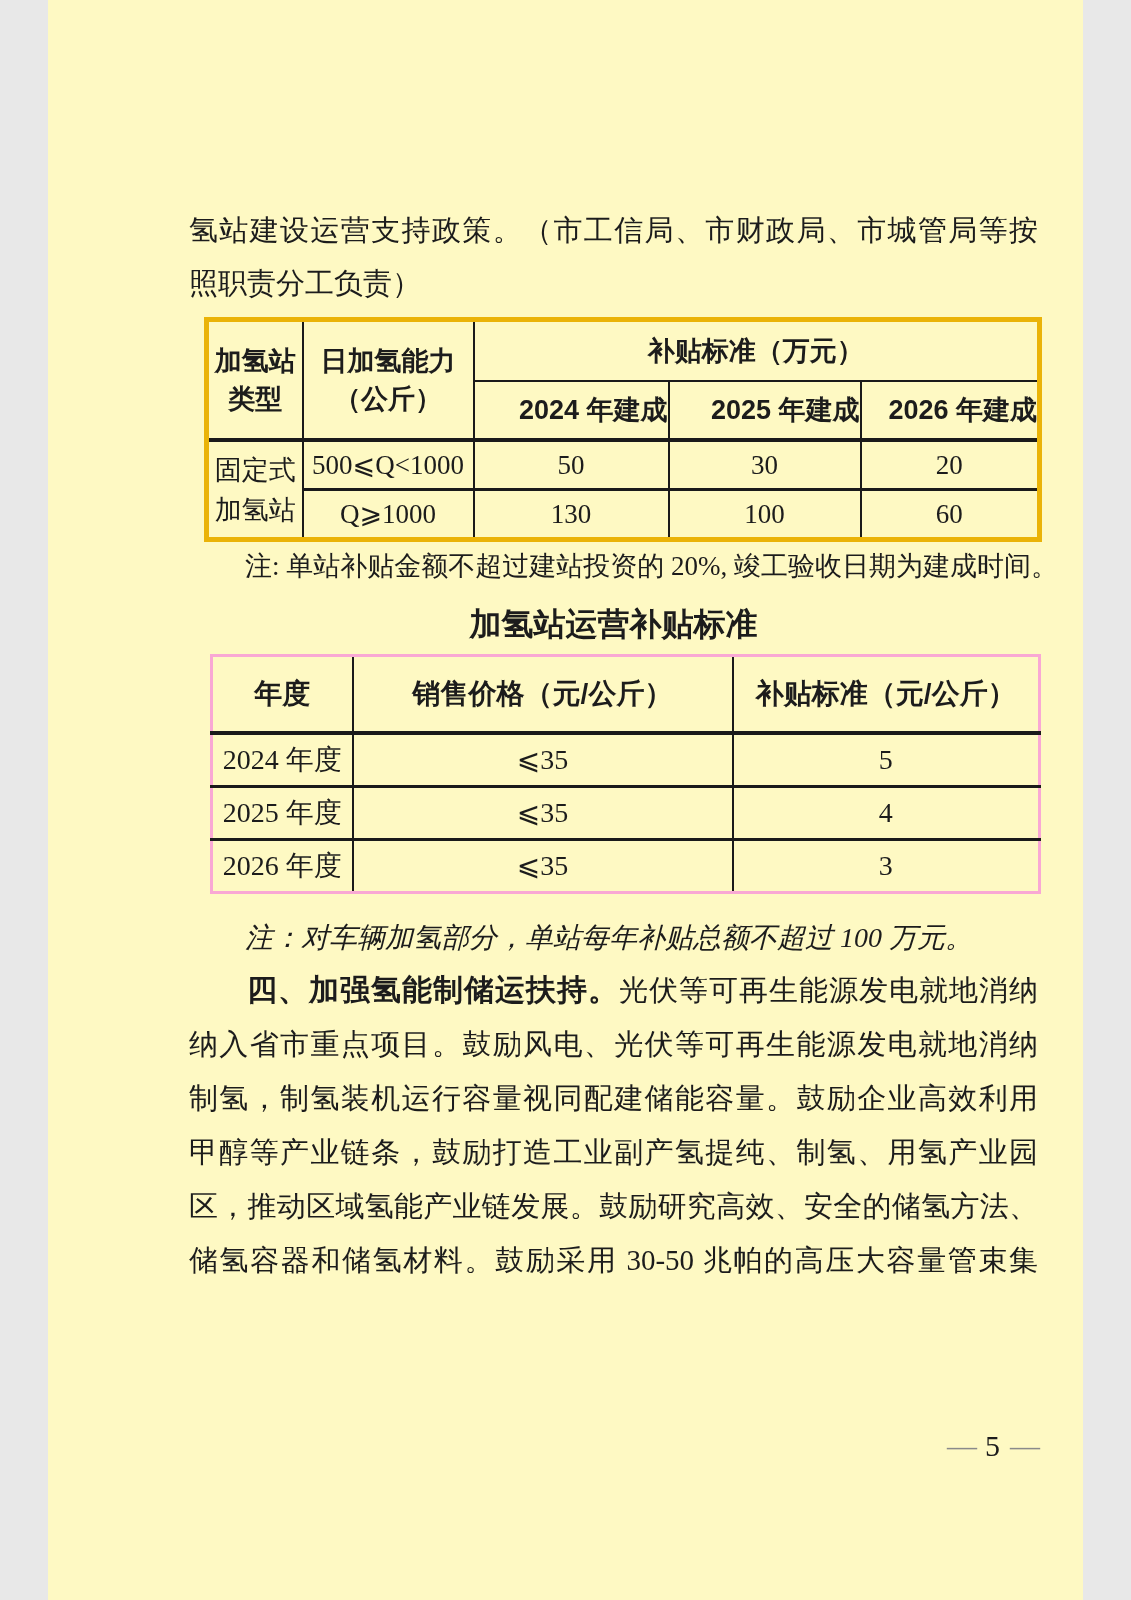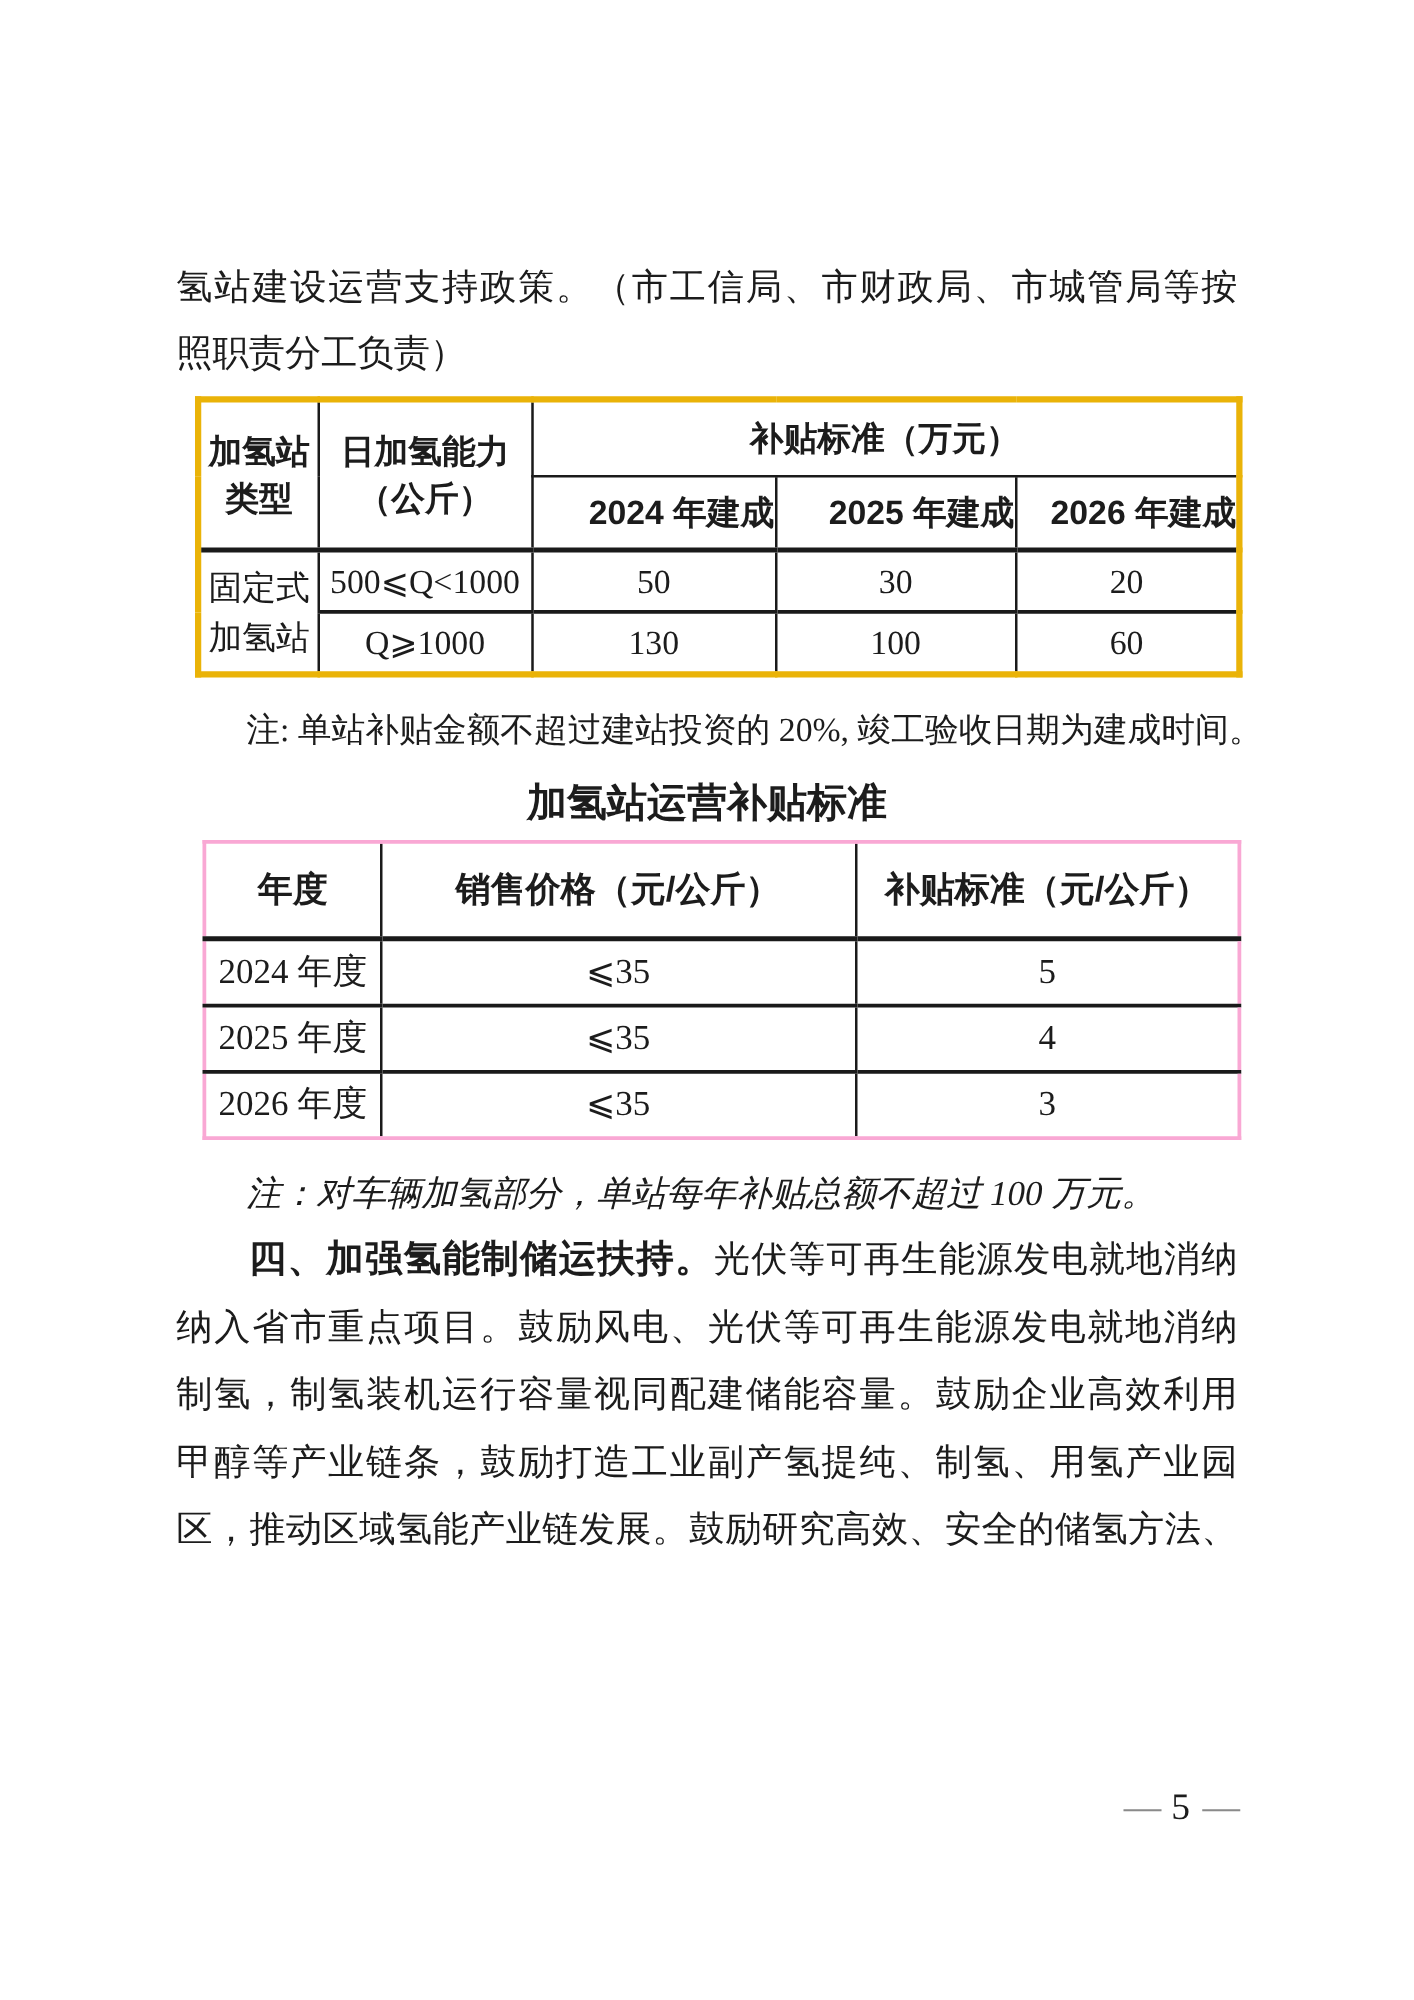--- a/index.html
+++ b/index.html
@@ -1,20 +1,20 @@
 <!DOCTYPE html>
 <html><head>
 <meta charset="utf-8">
 <style>
   html,body { margin:0; padding:0; background:#e8e8e8; }
   .page {
     position:relative;
-    width:1131px; height:1600px;
+    width:1035px; height:1600px;
     margin:0 auto;
-    background:#ffffff;
+    background:#fef9c3;
     font-family:"Liberation Serif", serif;
     color:#1c1c1c;
     overflow:hidden;
   }
   .content { position:absolute; left:141px; top:0; width:849px; }
 
   .intro { margin-top:204px; font-size:29px; line-height:53px; }
   .line-full { text-align:justify; text-align-last:justify; }
   .line-plain { text-align:left; }
 
@@ -45,21 +45,21 @@
   .t2 .hrow td { height:74px; border-bottom-width:4px; }
   .t2 .drow td { height:50px; border-bottom-width:3px; }
   .t2 .drow:last-child td { border-bottom-width:2px; }
 
   .th-sans { font-family:"Liberation Sans", sans-serif; font-weight:600; font-size:27px; line-height:38px; }
   .t2 .th-sans { font-size:28px; }
   .td-serif { font-size:27px; line-height:40px; }
   .t2 .td-serif { font-size:28px; }
 
   .note { font-size:27px; line-height:44px; padding-left:56px; white-space:nowrap; }
-  .note1 { margin-top:20px; }
+  .note1 { margin-top:2px; }
   .note2 { margin-top:22px; font-size:28px;font-style:italic; }
 
   .para { margin-top:3px; font-size:29px; line-height:54px; }
   .para .first { text-indent:58px; }
   .lead { font-family:"Liberation Sans", sans-serif; font-weight:700; font-size:30px; }
 
   .page-num {
     position:absolute; left:141px; top:1424px; width:849px;
     text-align:right; font-size:30px; line-height:44px;
   }
@@ -157,18 +157,19 @@
       </table>
 
     <div class="note note2">注：对车辆加氢部分，单站每年补贴总额不超过 100 万元。</div>
 
     <div class="para">
       <div class="first line-full"><span class="lead">四、加强氢能制储运扶持。</span><span>光伏等可再生能源发电就地消纳</span></div>
       <div class="line-full">纳入省市重点项目。鼓励风电、光伏等可再生能源发电就地消纳</div>
       <div class="line-full">制氢，制氢装机运行容量视同配建储能容量。鼓励企业高效利用</div>
       <div class="line-full">甲醇等产业链条，鼓励打造工业副产氢提纯、制氢、用氢产业园</div>
       <div class="line-full">区，推动区域氢能产业链发展。鼓励研究高效、安全的储氢方法、</div>
+      <div class="line-full">储氢容器和储氢材料。鼓励采用 30-50 兆帕的高压大容量管束集</div>
     </div>
 
   </div>
 
   <div class="page-num"><span class="dash">—</span><span class="num">5</span><span class="dash">—</span></div>
 </div>
 
 </body></html>

